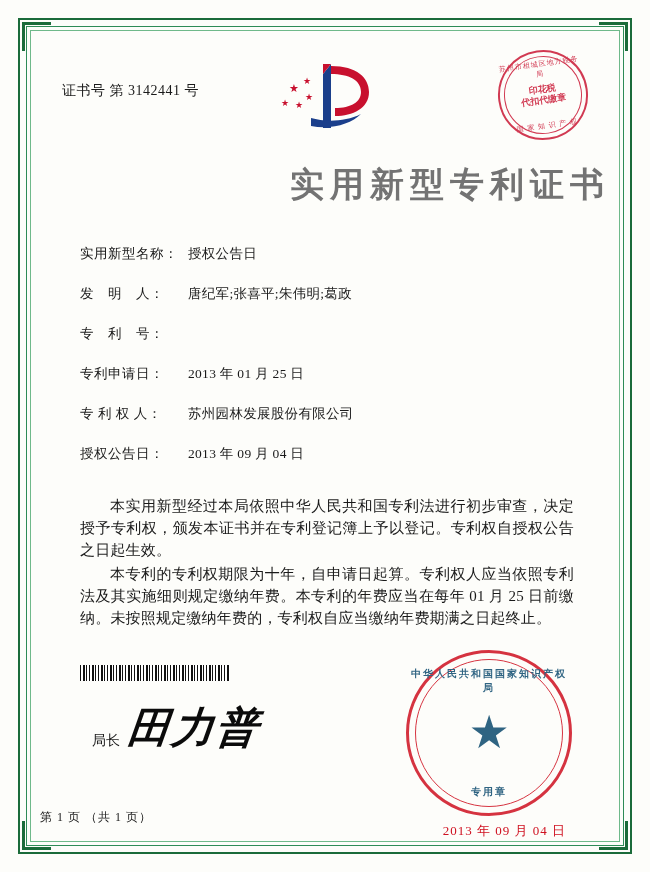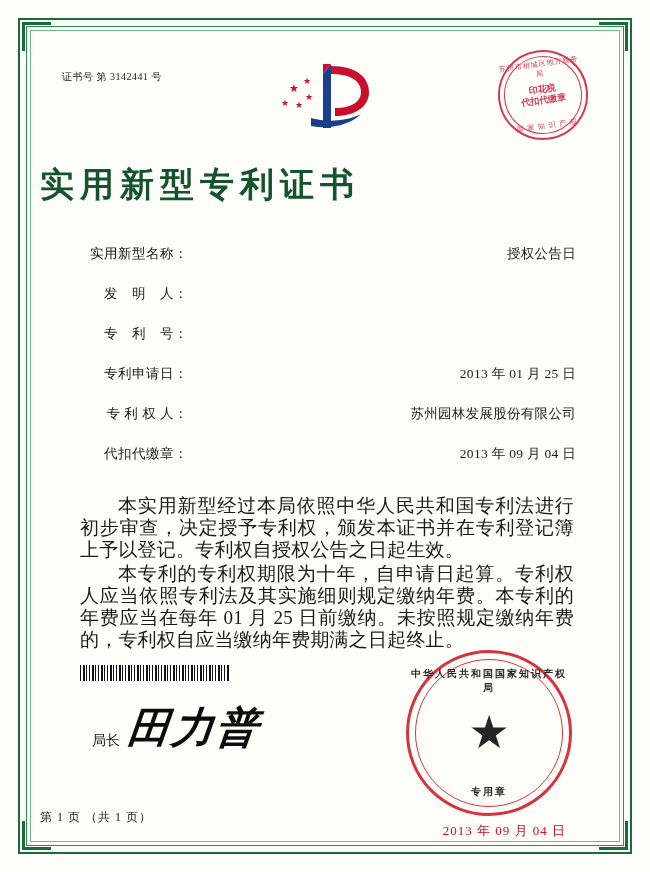--- a/index.html
+++ b/index.html
@@ -56,22 +56,22 @@
 
   .content {
     position: absolute;
     left: 40px; top: 40px; right: 40px; bottom: 40px;
   }
 
   
   .serial {
     position: absolute;
     left: 22px;
-    top: 30px;
-    font-size: 10px;
+    top: 42px;
+    font-size: 14px;
     letter-spacing: 0.5px;
     color: #1a1a1a;
     white-space: nowrap;
   }
 
   
   .top-seal {
     position: absolute;
     right: 22px;
     top: 10px;
@@ -124,35 +124,34 @@
     transform: translateX(-50%);
     width: 120px;
     height: 78px;
   }
 
   
   .title {
     position: absolute;
     left: 0; right: 0;
     top: 122px;
-    text-align: left;
+    text-align: right;
     font-size: 34px;
     font-weight: bold;
     letter-spacing: 6px;
-    color: #14532d;
+    color: #737373;
     font-family: "Liberation Serif", serif;
   }
 
   
   .fields {
     position: absolute;
     left: 40px;
-    right: 34px;
+    right: 22px;
     top: 205px;
-    text-align: right;
   }
   .field-row {
     display: flex;
     align-items: baseline;
     margin-bottom: 22px;
     font-size: 13.5px;
     line-height: 18px;
   }
   .field-label {
     width: 108px;
@@ -165,21 +164,21 @@
     white-space: nowrap;
     letter-spacing: 0.3px;
   }
 
   
   .body-text {
     position: absolute;
     left: 40px;
     right: 36px;
     top: 455px;
-    font-size: 19px;
+    font-size: 15px;
     line-height: 22px;
     text-align: justify;
   }
   .body-text p {
     margin: 0 0 2px 0;
     text-indent: 2em;
     letter-spacing: 0.2px;
   }
 
   
@@ -225,21 +224,21 @@
 
   
   .main-seal {
     position: absolute;
     right: 38px;
     top: 610px;
     width: 160px;
     height: 160px;
     border-radius: 50%;
     border: 3px solid #cf1020;
-    color: #000000;
+    color: #0c4a6e;
     opacity: 0.85;
   }
   .main-seal .ring2 {
     position: absolute;
     left: 6px; top: 6px; right: 6px; bottom: 6px;
     border: 1px solid #cf1020;
     border-radius: 50%;
   }
   .main-seal .seal-arc-top,
   .main-seal .seal-arc-bottom {
@@ -322,34 +321,35 @@
 
     <div class="title">实用新型专利证书</div>
 
     <div class="fields">
       <div class="field-row">
         <span class="field-label">实用新型名称：</span>
         <span class="field-value">授权公告日</span>
       </div>
       <div class="field-row">
         <span class="field-label">发　明　人：</span>
+        <span class="field-value">唐纪军;张喜平;朱伟明;葛政</span>
       </div>
       <div class="field-row">
         <span class="field-label">专　利　号：</span>
       </div>
       <div class="field-row">
         <span class="field-label">专利申请日：</span>
         <span class="field-value">2013 年 01 月 25 日</span>
       </div>
       <div class="field-row">
         <span class="field-label">专 利 权 人：</span>
         <span class="field-value">苏州园林发展股份有限公司</span>
       </div>
       <div class="field-row">
-        <span class="field-label">代扣代缴章：</span>
+        <span class="field-label">授权公告日：</span>
         <span class="field-value">2013 年 09 月 04 日</span>
       </div>
     </div>
 
     <div class="body-text">
       <p>本实用新型经过本局依照中华人民共和国专利法进行初步审查，决定授予专利权，颁发本证书并在专利登记簿上予以登记。专利权自授权公告之日起生效。</p>
       <p>本专利的专利权期限为十年，自申请日起算。专利权人应当依照专利法及其实施细则规定缴纳年费。本专利的年费应当在每年 01 月 25 日前缴纳。未按照规定缴纳年费的，专利权自应当缴纳年费期满之日起终止。</p>
     </div>
 
     <div class="barcode"></div>

